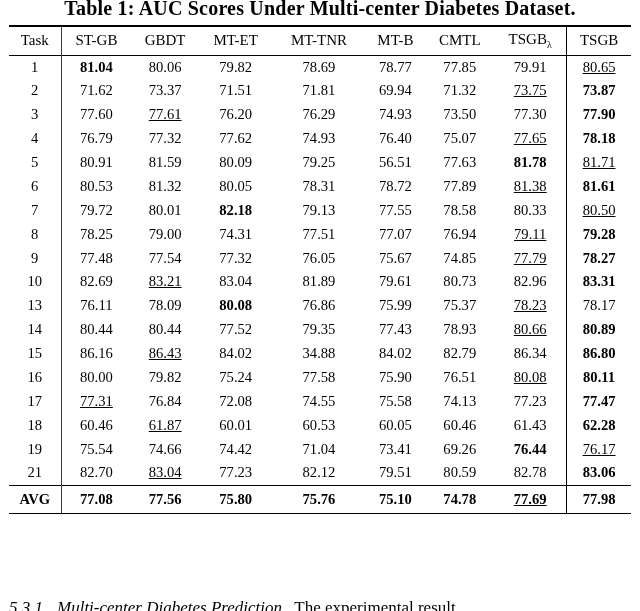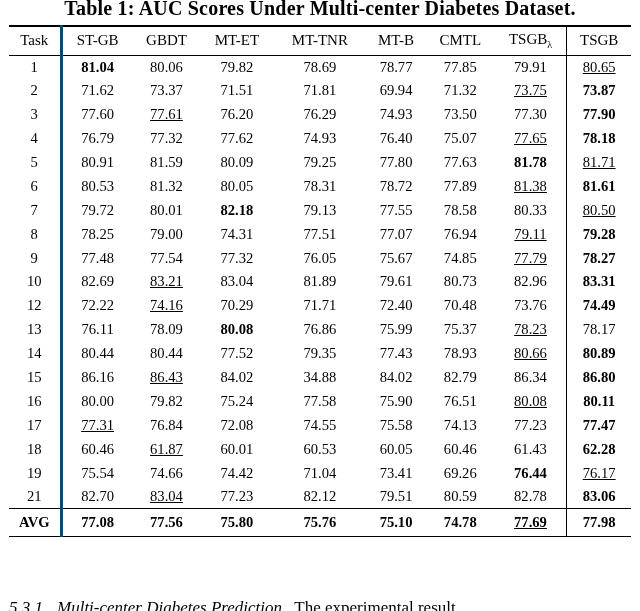--- a/index.html
+++ b/index.html
@@ -11,21 +11,21 @@
     margin-top:-3px; letter-spacing:0.2px; white-space:nowrap;
   }
   table.auc { width:100%; border-collapse:collapse; margin-top:5px; font-size:14.6px; table-layout:auto; }
   th, td { text-align:center; padding:0; font-weight:normal; vertical-align:middle; }
   thead tr { border-top:2px solid #000; border-bottom:1px solid #000; }
   thead th { height:29px; font-size:15px; }
   thead th.b { font-weight:normal; }
   thead th sub { font-size:10px; }
   tbody td { height:23.9px; }
   td.task { width:52px; }
-  .col-task { border-right:3px solid #0c4a6e; }
+  .col-task { border-right:1px solid #0c4a6e; }
   .col-last { border-left:1px solid #000; }
   tbody.avgbody tr { border-top:1px solid #000; border-bottom:1.6px solid #000; }
   tbody.avgbody td { height:28px;font-weight:bold; }
   td.b { font-weight:bold; }
   td.u { text-decoration:underline; }
   .footerline {
     position:absolute; left:9px; top:598px; width:630px;
     font-size:17px; white-space:nowrap; overflow:hidden;
   }
   .sec-num { font-style:italic; margin-right:14px; }
@@ -95,21 +95,21 @@
           <td>75.07</td>
           <td class="u">77.65</td>
           <td class="b col-last">78.18</td>
         </tr>
         <tr>
           <td class="task col-task">5</td>
           <td>80.91</td>
           <td>81.59</td>
           <td>80.09</td>
           <td>79.25</td>
-          <td>77.80</td>
+          <td>56.51</td>
           <td>77.63</td>
           <td class="b">81.78</td>
           <td class="u col-last">81.71</td>
         </tr>
         <tr>
           <td class="task col-task">6</td>
           <td>80.53</td>
           <td>81.32</td>
           <td>80.05</td>
           <td>78.31</td>
@@ -156,31 +156,20 @@
           <td>82.69</td>
           <td class="u">83.21</td>
           <td>83.04</td>
           <td>81.89</td>
           <td>79.61</td>
           <td>80.73</td>
           <td>82.96</td>
           <td class="b col-last">83.31</td>
         </tr>
         <tr>
-          <td class="task col-task">12</td>
-          <td>72.22</td>
-          <td class="u">74.16</td>
-          <td>70.29</td>
-          <td>71.71</td>
-          <td>72.40</td>
-          <td>70.48</td>
-          <td>73.76</td>
-          <td class="b col-last">74.49</td>
-        </tr>
-        <tr>
           <td class="task col-task">13</td>
           <td>76.11</td>
           <td>78.09</td>
           <td class="b">80.08</td>
           <td>76.86</td>
           <td>75.99</td>
           <td>75.37</td>
           <td class="u">78.23</td>
           <td class="col-last">78.17</td>
         </tr>

